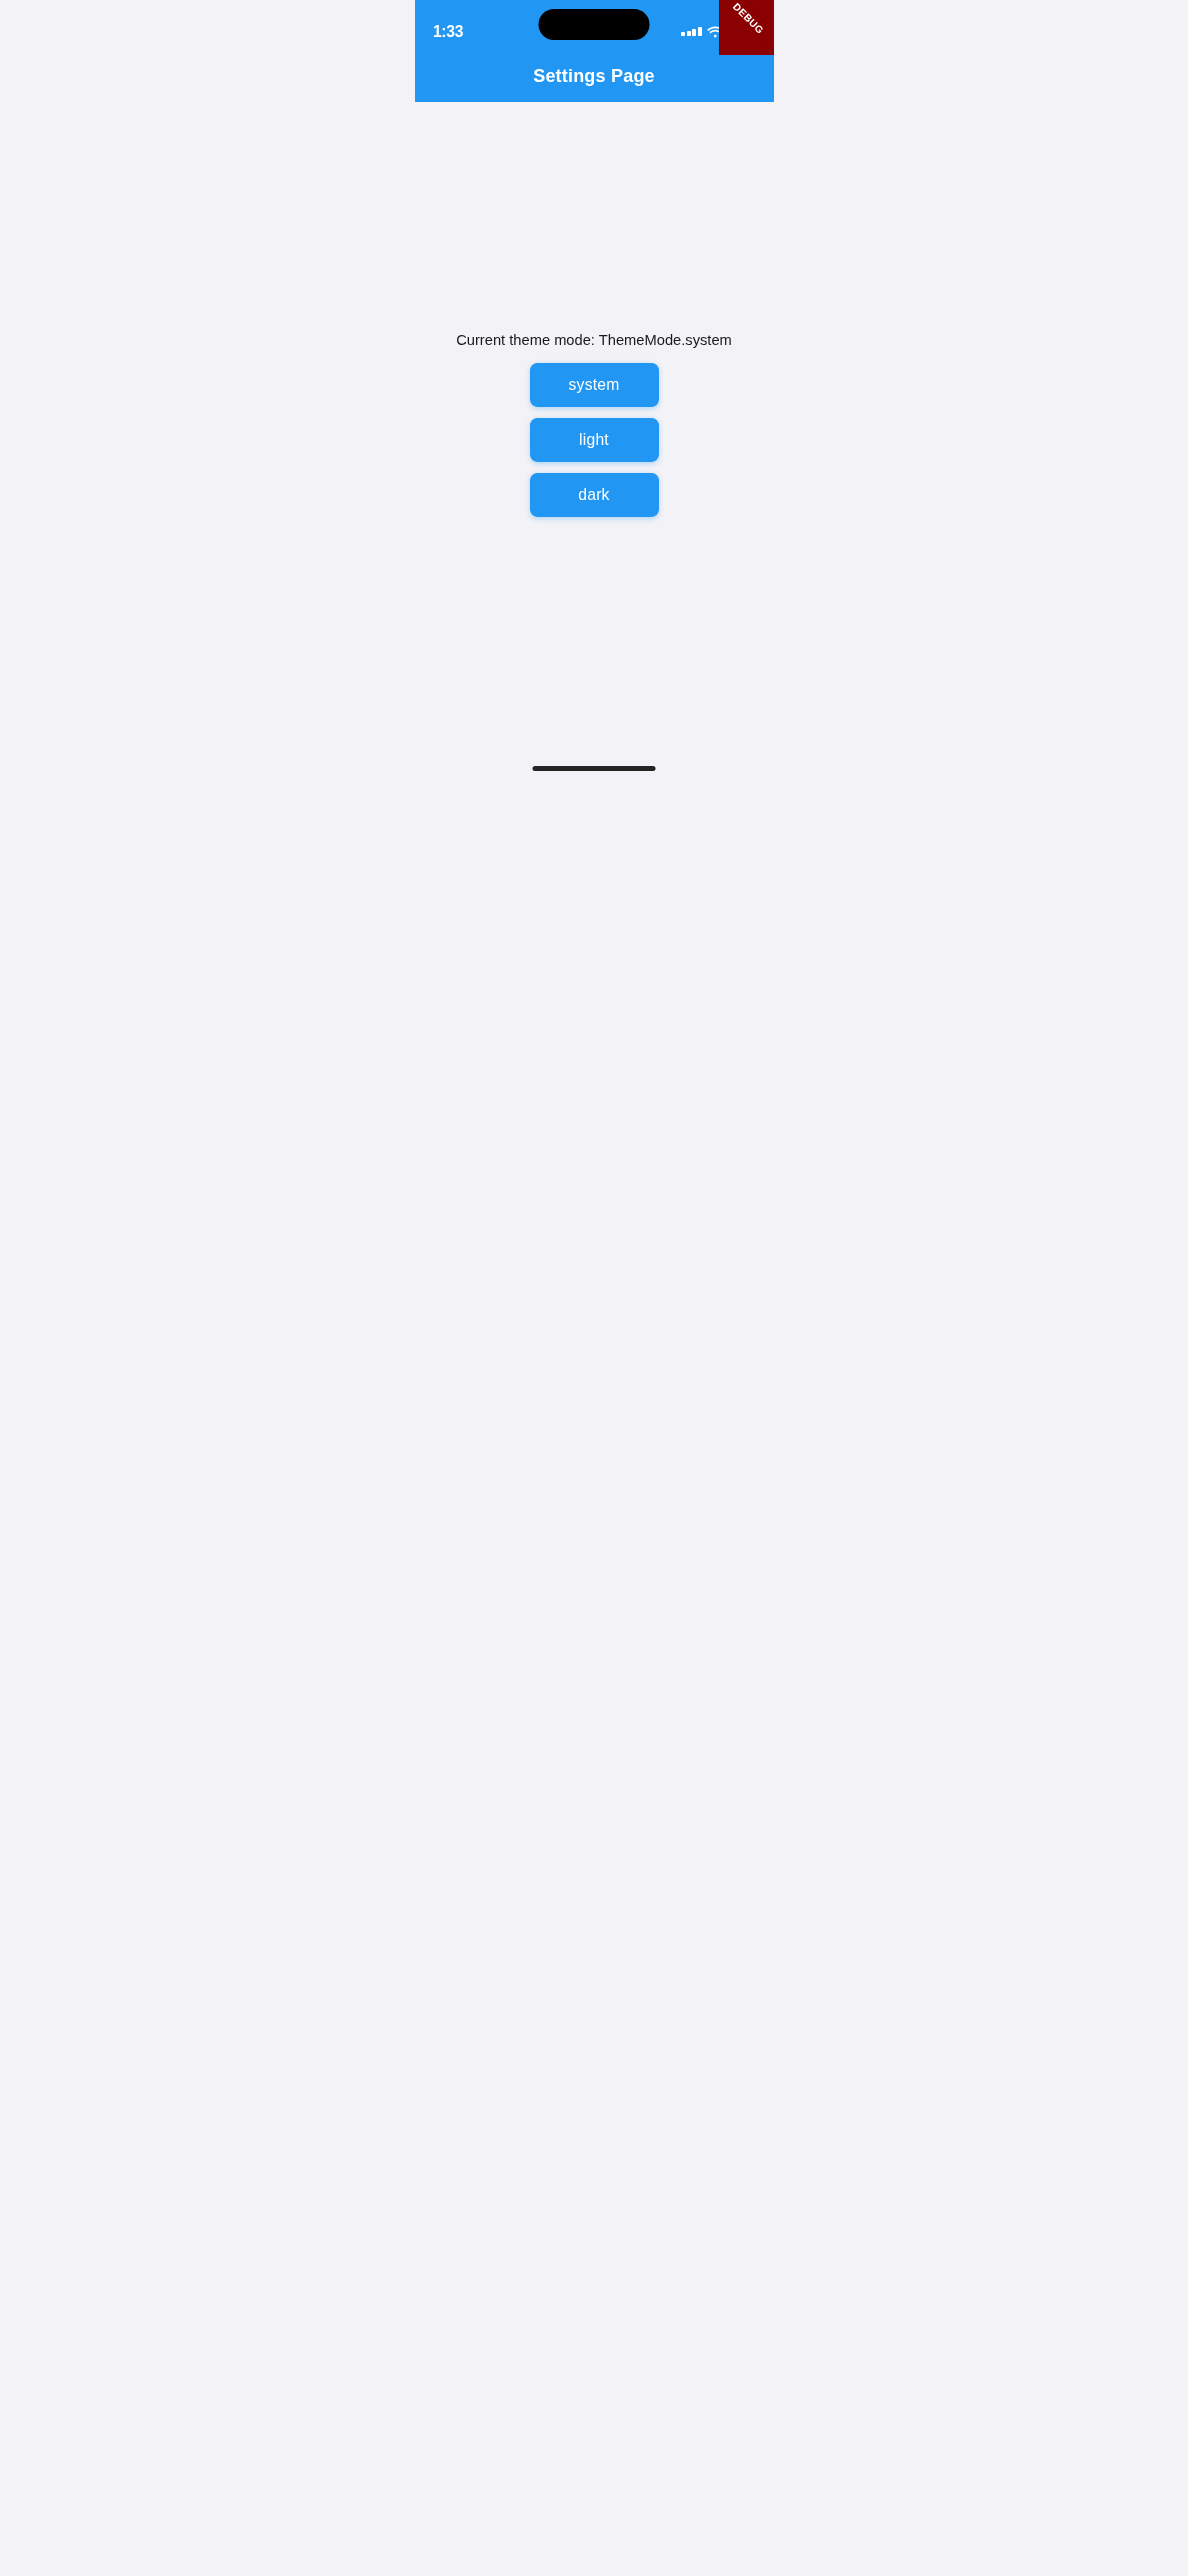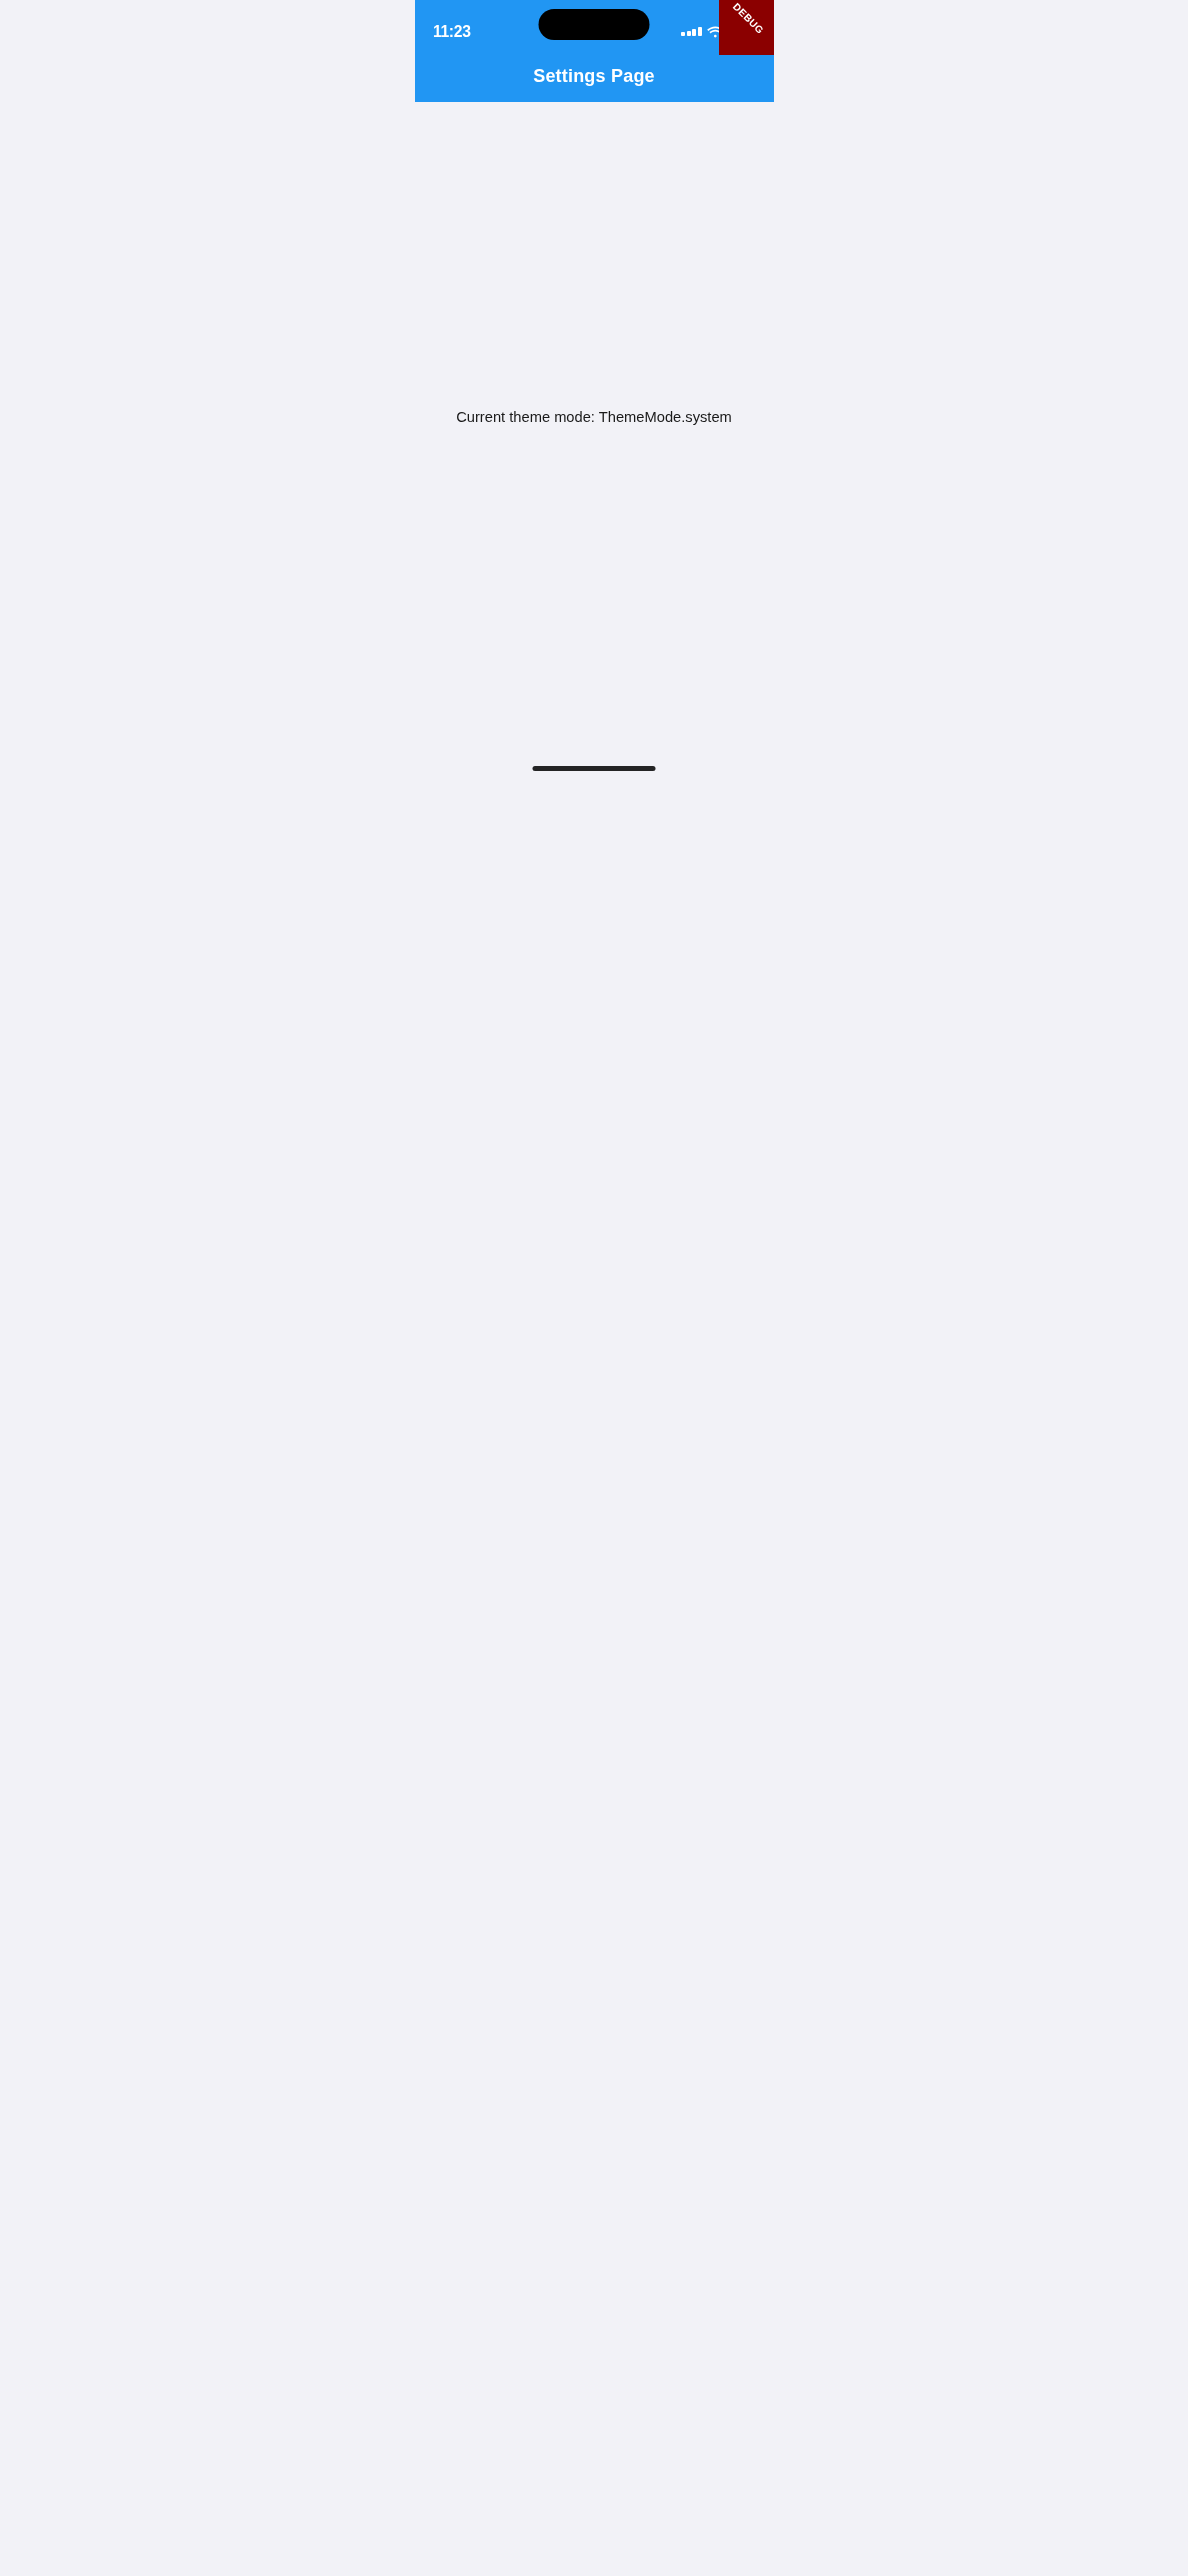--- a/index.html
+++ b/index.html
@@ -213,21 +213,21 @@
       overflow: hidden;
       background: #f2f2f7;
     }
   </style>
 </head>
 <body>
 
 <div class="page-wrapper">
 
   <div class="status-bar">
-    <span class="status-time">11:23</span>
+    <span class="status-time">1:33</span>
 
     <div class="dynamic-island"></div>
 
     <div class="status-icons">
 
       <div class="signal-dots">
         <div class="signal-dot" style="height:3.7px;"></div>
         <div class="signal-dot" style="height:5.5px;"></div>
         <div class="signal-dot" style="height:7.4px;"></div>
         <div class="signal-dot" style="height:9.2px;"></div>
@@ -251,18 +251,23 @@
     </div>
   </div>
 
   <div class="app-bar">
     <span class="app-bar-title">Settings Page</span>
   </div>
 
   <div class="main-content">
     <p class="theme-status-text">Current theme mode: ThemeMode.system</p>
 
+    <div class="theme-buttons-container">
+      <button class="theme-button">system</button>
+      <button class="theme-button">light</button>
+      <button class="theme-button">dark</button>
+    </div>
   </div>
 
   <div class="home-indicator"></div>
 
 </div>
 
 
 </body></html>

